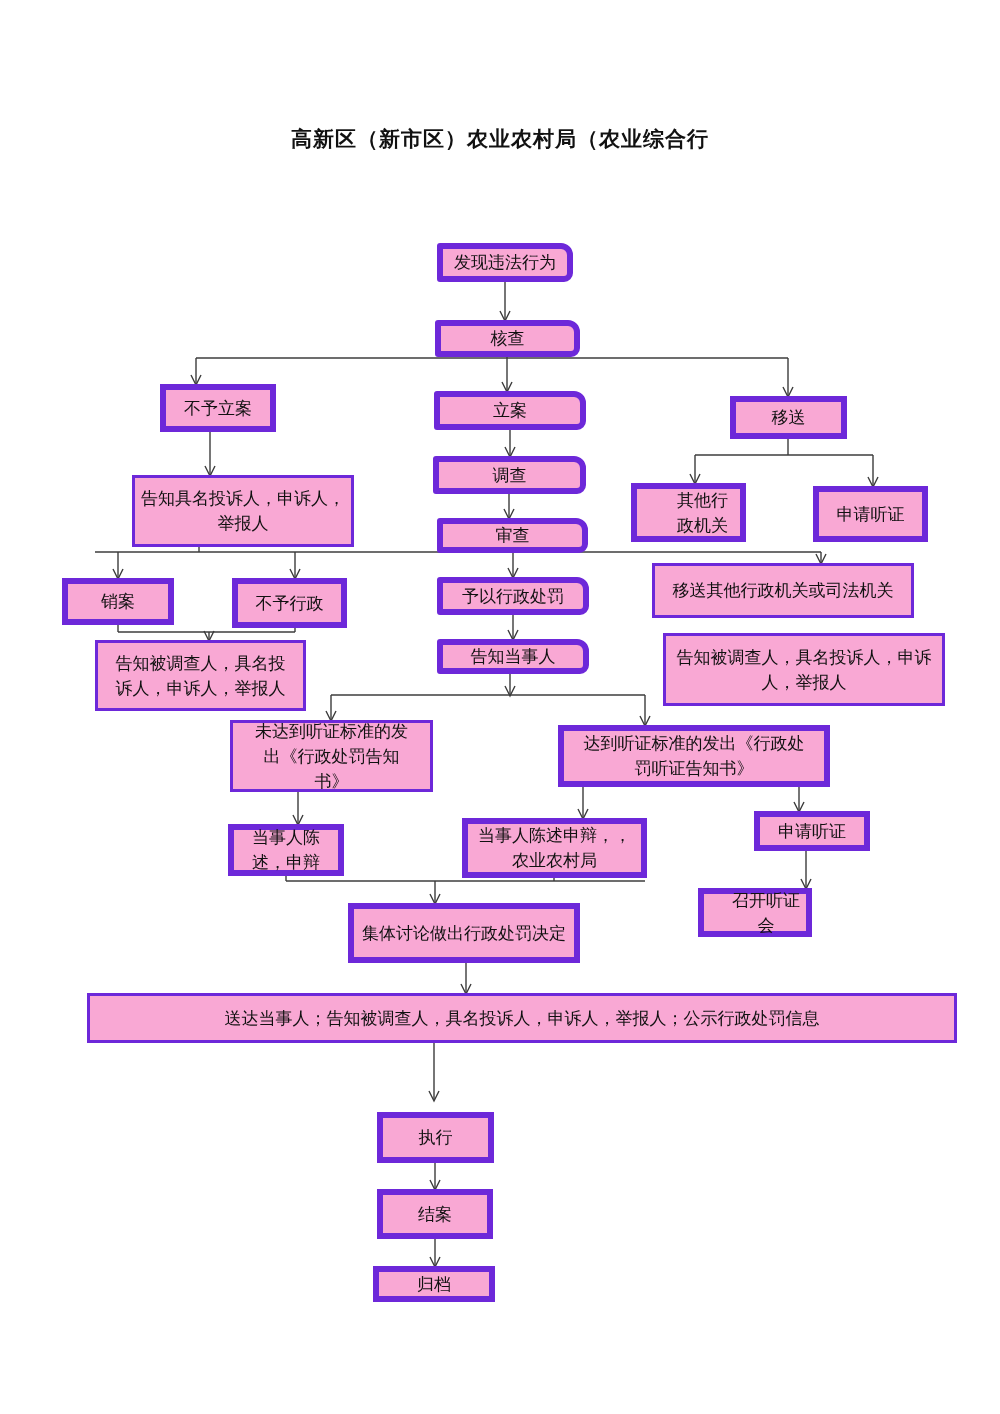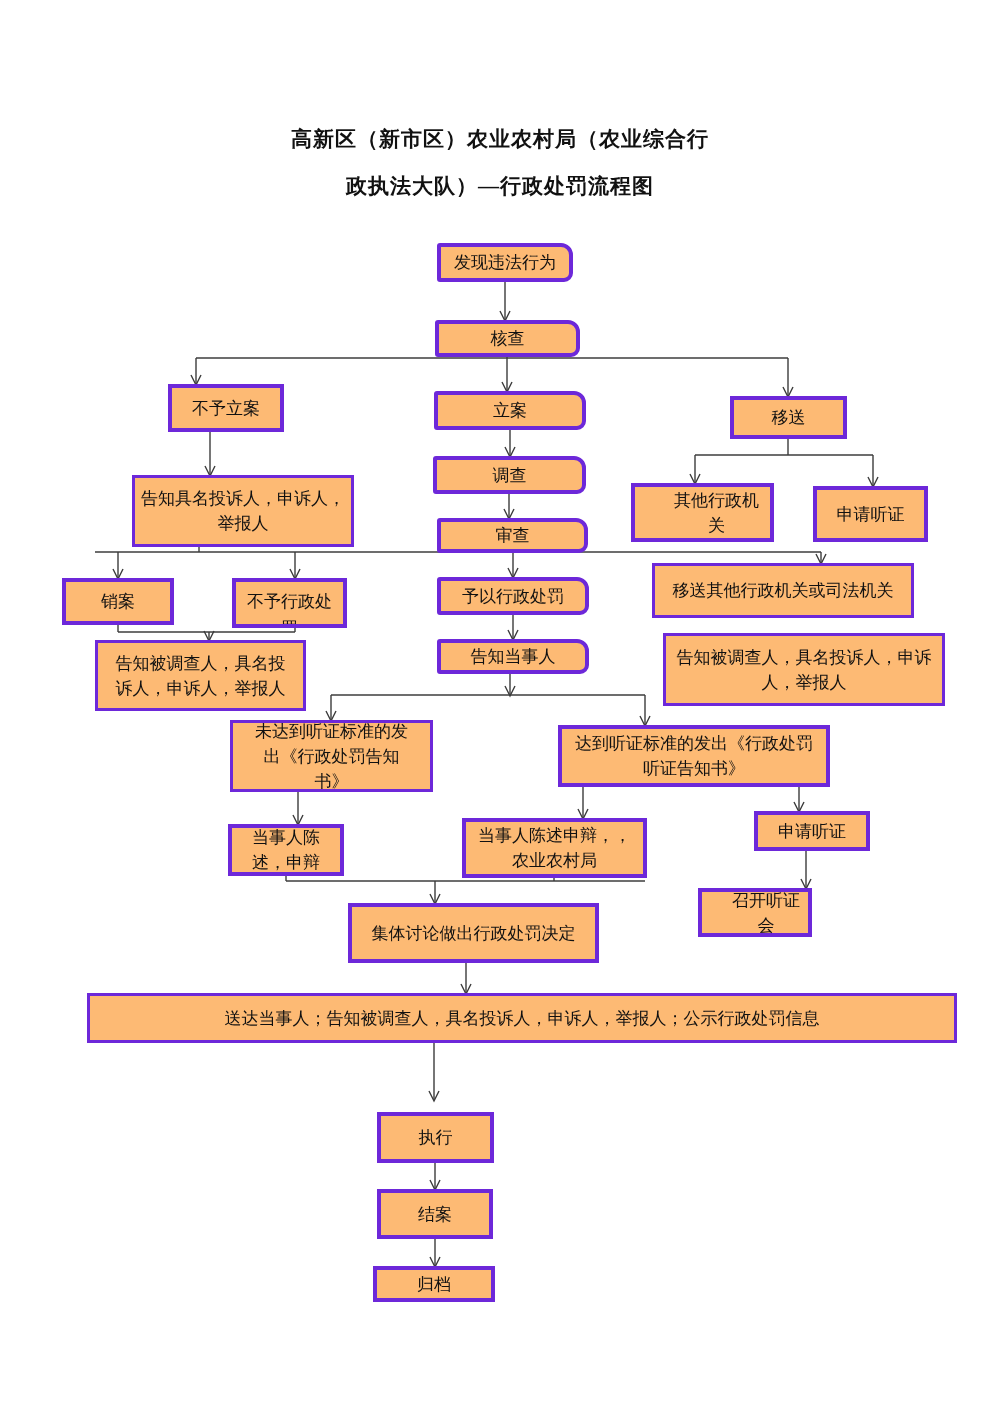--- a/index.html
+++ b/index.html
@@ -2,64 +2,63 @@
 <html><head>
 <meta charset="utf-8">
 <style>
   html,body{margin:0;padding:0;background:#ffffff;}
   .page{position:relative;width:1000px;height:1414px;background:#ffffff;overflow:hidden;
         font-family:"Liberation Serif","DejaVu Serif",serif;color:#111;}
   .title{position:absolute;left:0;top:116px;width:1000px;margin:0;text-align:center;
          font-size:21px;font-weight:700;line-height:47px;letter-spacing:1px;}
   .title .tl{display:block;}
   .wires{position:absolute;left:0;top:0;width:1000px;height:1414px;}
-  .node{position:absolute;box-sizing:border-box;border:4px solid #6d28d9;background:#fdba74;
+  .node{position:absolute;box-sizing:border-box;border:6px solid #6d28d9;background:#f9a8d4;
         display:flex;align-items:center;justify-content:center;text-align:center;
         font-size:17px;line-height:25px;padding:2px 6px;}
   .rounded{border-radius:3px 12px 9px 3px;}
   .thick{border-width:3px;}
   
   .n-discover{left:437px;top:243px;width:136px;height:39px;}
   .n-check{left:435px;top:320px;width:145px;height:37px;}
-  .n-no_case{left:168px;top:384px;width:116px;height:48px;}
+  .n-no_case{left:160px;top:384px;width:116px;height:48px;}
   .n-file{left:434px;top:391px;width:152px;height:39px;}
   .n-transfer{left:730px;top:396px;width:117px;height:43px;}
   .n-inform_named{left:88px;top:475px;width:222px;height:72px;padding:2px 4px;margin-left:44px;}
   .n-investigate{left:433px;top:456px;width:153px;height:38px;}
   .n-review{left:437px;top:518px;width:151px;height:35px;}
-  .n-other_admin{left:631px;top:483px;width:143px;height:59px;padding-left:34px;}
+  .n-other_admin{left:631px;top:483px;width:115px;height:59px;padding-left:34px;}
   .n-judicial{left:813px;top:486px;width:115px;height:56px;}
   .n-close_case{left:62px;top:578px;width:112px;height:47px;}
   .n-no_penalty{left:232px;top:578px;width:115px;height:50px;overflow:hidden;
                 align-items:flex-start;padding:6px 10px 0 10px;line-height:27px;}
   .n-impose{left:437px;top:577px;width:152px;height:38px;}
   .n-transfer_other{left:652px;top:563px;width:262px;height:55px;}
   .n-inform_inv_left{left:95px;top:640px;width:211px;height:71px;padding:2px 14px;}
   .n-inform_party{left:437px;top:639px;width:152px;height:35px;}
   .n-inform_inv_right{left:663px;top:633px;width:282px;height:73px;padding:2px 8px;}
   .n-below_hearing{left:230px;top:720px;width:203px;height:72px;padding:2px 20px;}
   .n-meet_hearing{left:558px;top:725px;width:272px;height:62px;padding:2px 12px;}
   .n-statement{left:228px;top:824px;width:116px;height:52px;padding:2px 18px;}
   .n-statement_no_hearing{left:462px;top:818px;width:185px;height:60px;padding:2px 10px;}
   .n-apply_hearing{left:754px;top:811px;width:116px;height:40px;}
   .n-hold_hearing{left:698px;top:888px;width:114px;height:49px;padding-left:28px;}
-  .n-collective{left:348px;top:903px;width:251px;height:60px;}
+  .n-collective{left:348px;top:903px;width:232px;height:60px;}
   .n-deliver{left:87px;top:993px;width:870px;height:50px;}
   .n-execute{left:377px;top:1100px;width:117px;height:51px;margin-top:12px;}
   .n-conclude{left:377px;top:1189px;width:116px;height:50px;}
   .n-archive{left:373px;top:1266px;width:122px;height:36px;}
 </style>
 </head>
 <body>
 
 <div class="page">
 
   <h1 class="title">
     <span class="tl">高新区（新市区）农业农村局（农业综合行</span>
-    <span class="tl">政执法大队）—行政处罚流程图</span>
   </h1>
 
   <svg class="wires" viewBox="0 0 1000 1414" xmlns="http://www.w3.org/2000/svg">
     <defs>
       <marker id="arw" markerWidth="14" markerHeight="12" refX="10" refY="6" orient="auto" markerUnits="userSpaceOnUse">
         <path d="M1,1 L11,6 L1,11" fill="none" stroke="#3c3c3c" stroke-width="1.4"></path>
       </marker>
     </defs>
     <g stroke="#3c3c3c" stroke-width="1.4" fill="none">
 

